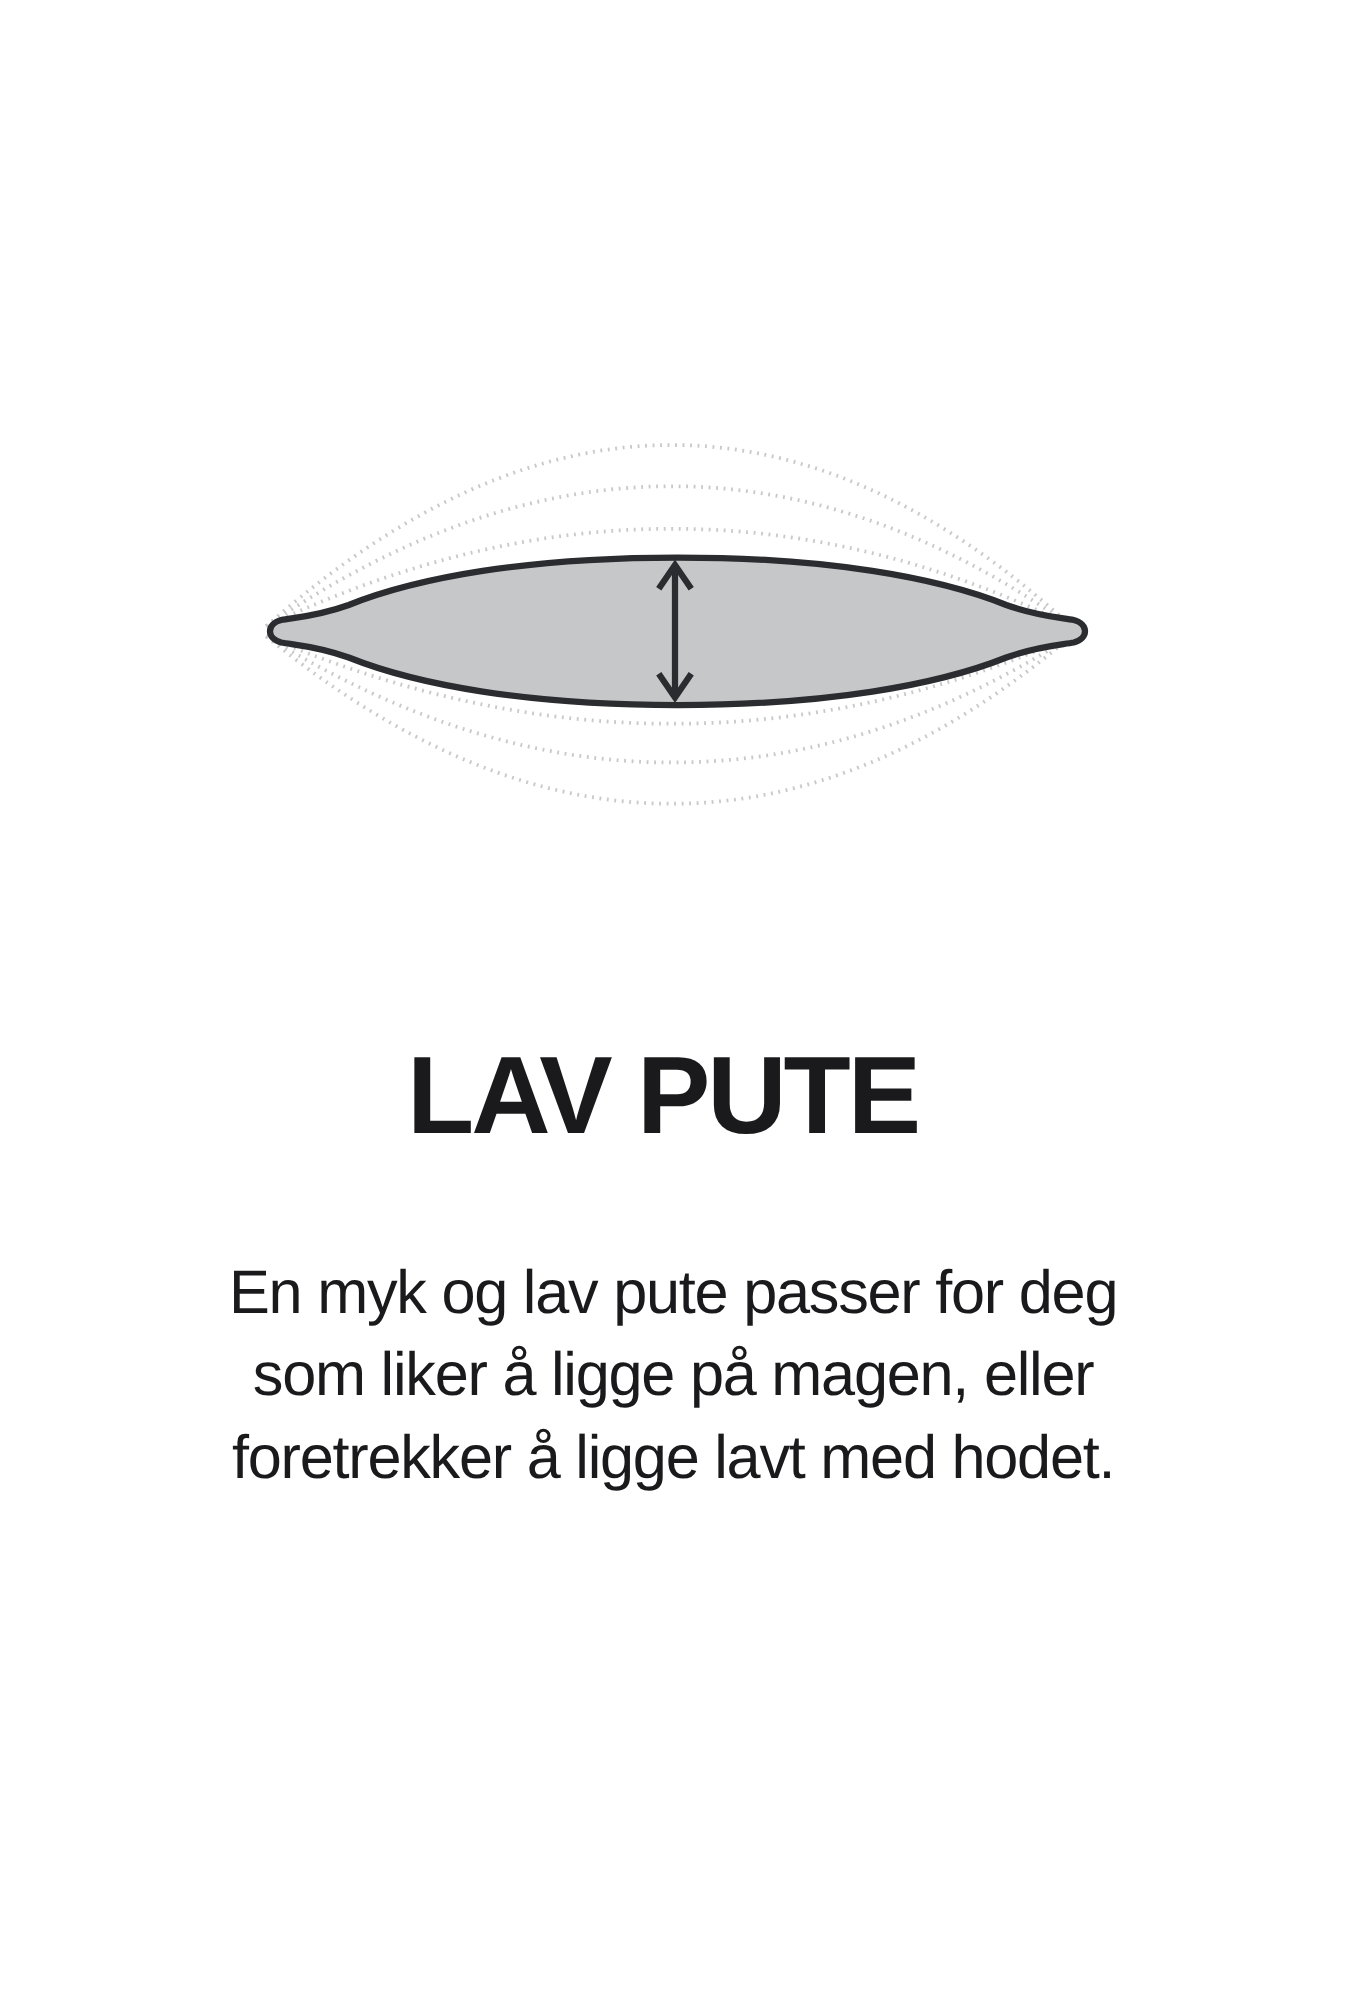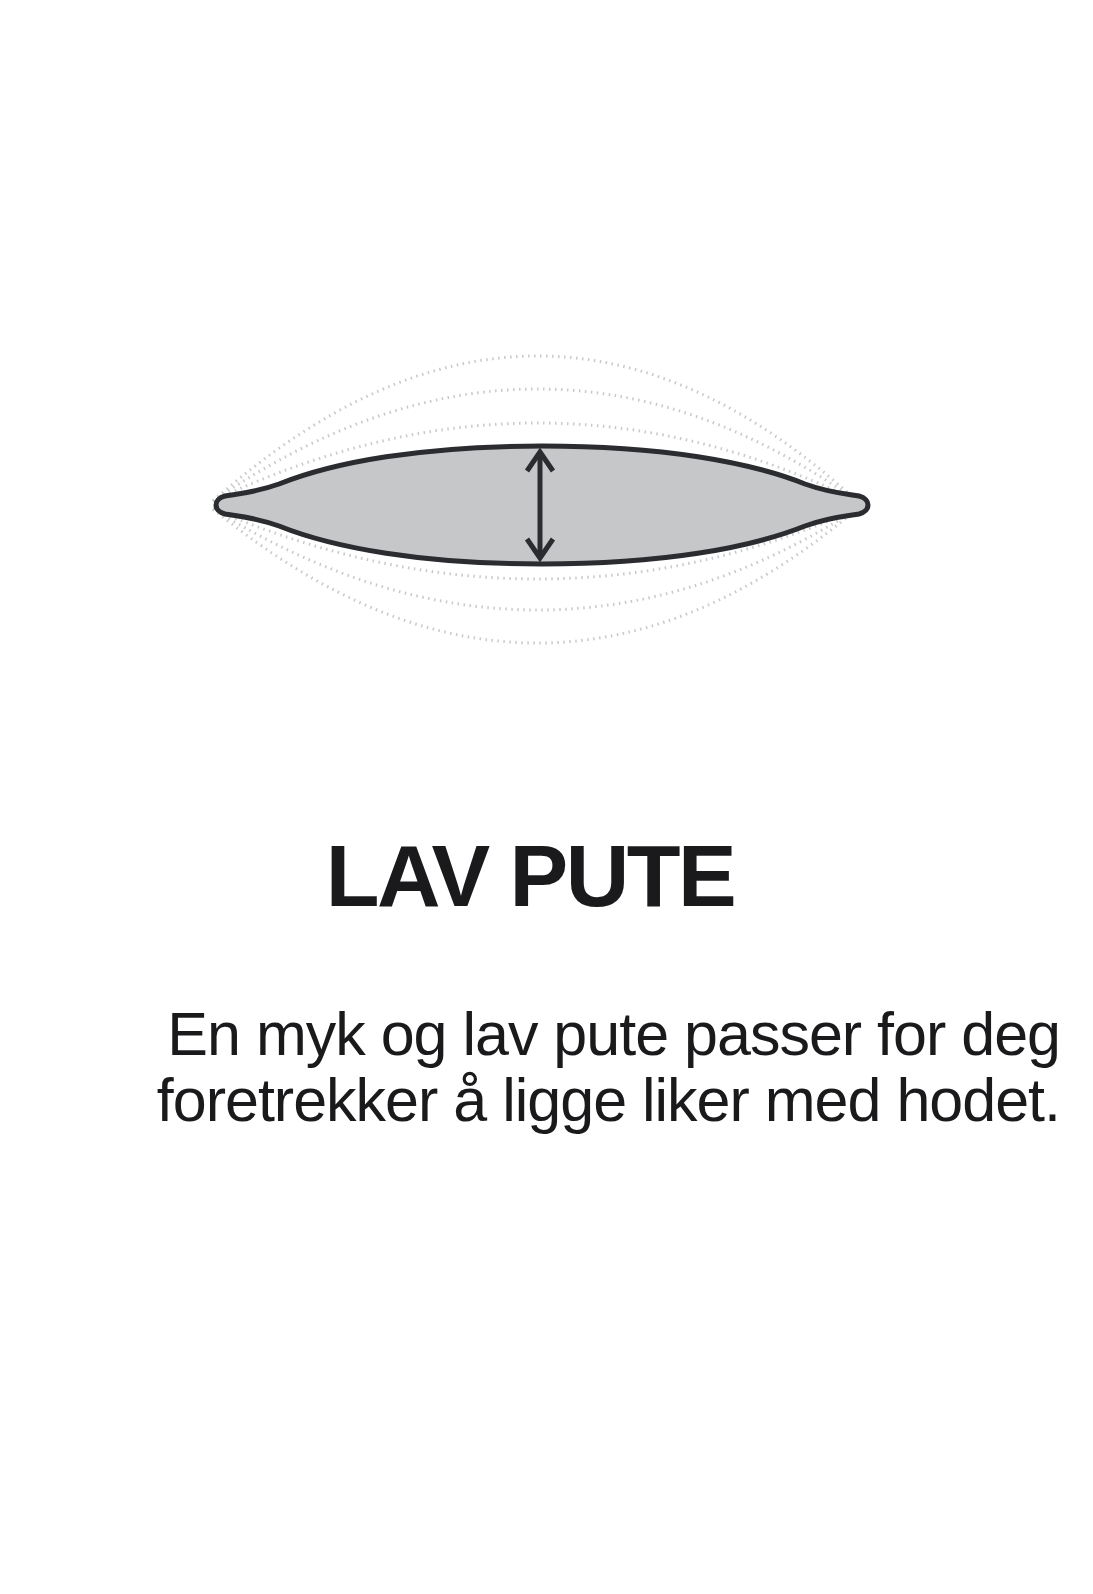--- a/index.html
+++ b/index.html
@@ -52,22 +52,22 @@
     line-height: 1;
     font-weight: bold;
     letter-spacing: -2.5px;
     color: var(--text, #1a1a1c);
   }
   .page-description {
     position: absolute;
     left: 17px;
     right: 0;
     top: 1001px;
-    text-align: right;
-    font-size: 61px;
+    text-align: center;
+    font-size: 49px;
     line-height: 66px;
     letter-spacing: -1px;
     font-weight: 400;
     color: var(--text, #1a1a1c);
   }
 </style>
 </head>
 <body>
 
 <div id="page">
@@ -102,16 +102,17 @@
       <path class="height-arrow" d="M 333 113 L 333 211"></path>
       <path class="height-arrow" d="M 320 128 L 333 109 L 346 128"></path>
       <path class="height-arrow" d="M 320 196 L 333 215 L 346 196"></path>
     </g>
   </svg>
 
   <div class="page-title">LAV PUTE</div>
 
   <div class="page-description">
     <div>En myk og lav pute passer for deg</div>
-    <div>foretrekker å ligge liker med hodet.</div>
+    <div>som liker å ligge på magen, eller</div>
+    <div>foretrekker å ligge lavt med hodet.</div>
   </div>
 
 </div>
 
 </body></html>

